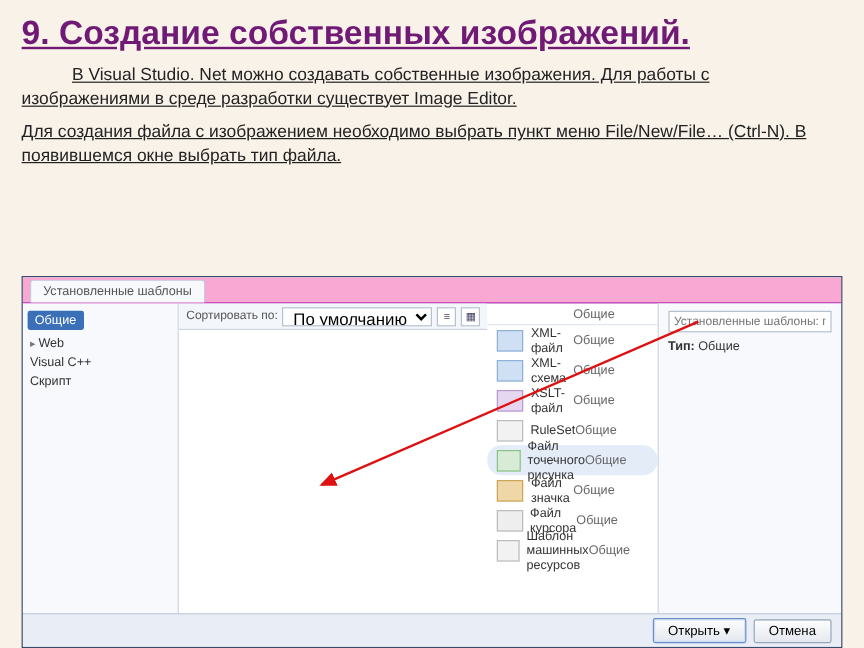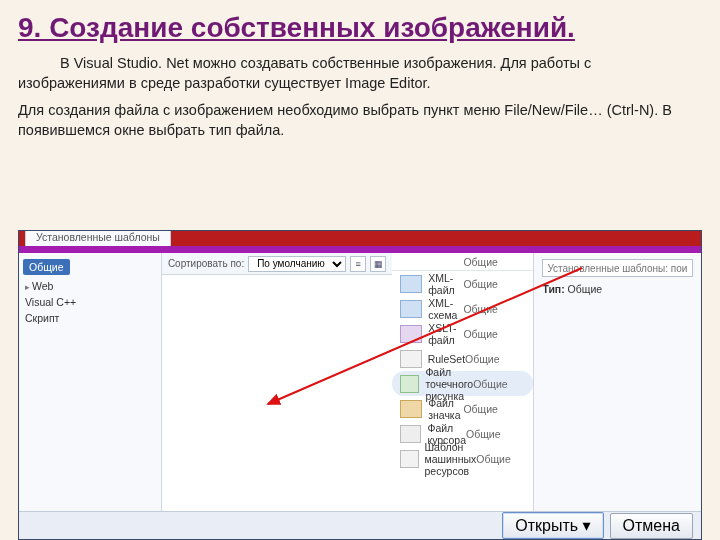--- a/index.html
+++ b/index.html
@@ -16,20 +16,21 @@
     font-weight: bold;
     text-decoration: underline;
     color: #701a75;
     margin-bottom: 10px;
   }
   .para {
     font-size: 14.5px;
     color: #222;
     line-height: 1.35;
     margin-bottom: 8px;
+    text-decoration: underline;
   }
   .para.indent { text-indent: 42px; }
   .window {
     position: absolute;
     left: 18px;
     right: 18px;
     top: 230px;
     bottom: 0;
     border: 1px solid #3a4a6a;
     background: #e9eef6;
@@ -46,22 +47,22 @@
     padding: 0 6px;
     font-size: 11px;
     color: #555;
     position: relative;
   }
   .titlebar .winbtns { position:absolute; right:4px; top:2px; display:flex; gap:2px;}
   .winbtn { width:22px; height:14px; background:#dbe4f0; border:1px solid #99a8bf; border-radius:2px; font-size:9px; text-align:center; line-height:12px; color:#446;}
   .winbtn.close { background:#d66; color:#fff; border-color:#b44;}
   .tabbar {
     height: 22px;
-    background: #b91c1c;
-    border-bottom: 7px solid #a21caf;
+    background: #f9a8d4;
+    border-bottom: 1px solid #a21caf;
     display:flex; align-items:flex-end; padding-left:6px; font-size:10.5px; color:#555;
   }
   .tab { padding:3px 10px; background:#f7f9fc; border:1px solid #c3ccd9; border-bottom:none; border-radius:3px 3px 0 0; margin-right:4px;}
   .body3 { flex:1; display:flex; background:#fff; }
   .sidebar {
     width: 145px;
     border-right:1px solid #d0d6e0;
     background:#f7f9fc;
     padding:6px 4px;
     font-size:10.5px;
@@ -70,21 +71,21 @@
   .side-sel { background:#3b6fb8; color:#fff; padding:2px 6px; border-radius:2px; display:inline-block; margin-bottom:3px;}
   .side-item { padding:2px 2px; color:#333;}
   .side-item.tri::before { content:"▸ "; color:#777; font-size:9px;}
   .center { flex:1; display:flex; flex-direction:row; }
   .sortbar {
     height:22px; border-bottom:1px solid #d0d6e0;
     display:flex; align-items:center; gap:4px; padding:0 6px;
     font-size:10px; color:#555; background:#f3f6fb;
   }
   .sortbar select, .sortbar input {
-    font-size:10px; height:16px; border:1px solid #b6c0d0; background:#fff; padding:0 4px;
+    font-size:14px; height:16px; border:1px solid #b6c0d0; background:#fff; padding:0 4px;
   }
   .sortbar .iconbtn { width:16px; height:16px; border:1px solid #b6c0d0; background:#fff; display:inline-flex; align-items:center; justify-content:center; font-size:9px; color:#446;}
   .list { flex:1; overflow:hidden; }
   .row { display:flex; align-items:center; height:25px; font-size:10.5px; color:#333; }
   .row.header { color:#888; height:18px; border-bottom:1px solid #e0e5ee;}
   .row .icon { width:22px; height:18px; margin:0 6px 0 8px; background:#cfe0f5; border:1px solid #8fb0d8; }
   .row .icon.bmp { background:#d7ebd5; border-color:#8cc08a;}
   .row .icon.ico { background:#f0d7a8; border-color:#caa85a;}
   .row .icon.cur { background:#eee; border-color:#bbb;}
   .row .icon.xsl { background:#e6d7f0; border-color:#b89ad0;}
@@ -94,21 +95,21 @@
   .row.sel { background:#e4ecf8;border-radius:12px; }
   .rightpane {
     width:170px; border-left:1px solid #d0d6e0; background:#f7f9fc;
     font-size:10.5px; color:#333; padding:6px 8px;
   }
   .search { width:100%; height:18px; font-size:10px; border:1px solid #b6c0d0; padding:0 4px; background:#fff; color:#888; margin-bottom:6px;}
   .footer {
     height:28px; background:#e9eef6; border-top:1px solid #c3ccd9;
     display:flex; align-items:center; justify-content:flex-end; gap:6px; padding:0 8px;
   }
-  .btn { font-size:16px; padding:3px 12px; border:1px solid #9aa6b8; background:linear-gradient(#fdfdfd,#e4e8ef); border-radius:2px; }
+  .btn { font-size:11px; padding:3px 12px; border:1px solid #9aa6b8; background:linear-gradient(#fdfdfd,#e4e8ef); border-radius:2px; }
   .btn.primary { border-color:#6a8fc8; box-shadow:0 0 0 1px #cddff5 inset; }
   .arrow {
     position:absolute;
     left: 262px;
     top: 264px;
     width: 330px;
     height: 150px;
     pointer-events:none;
   }
 </style>

